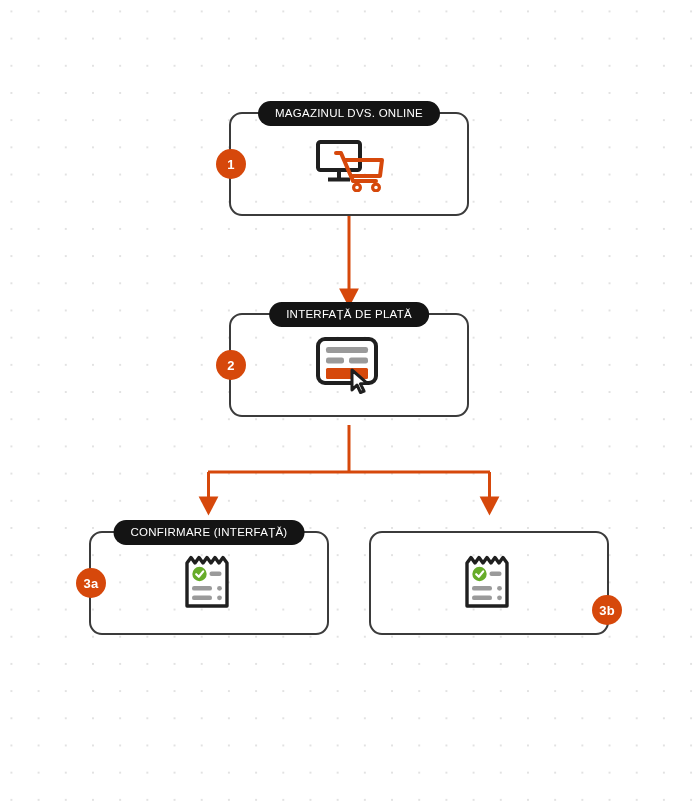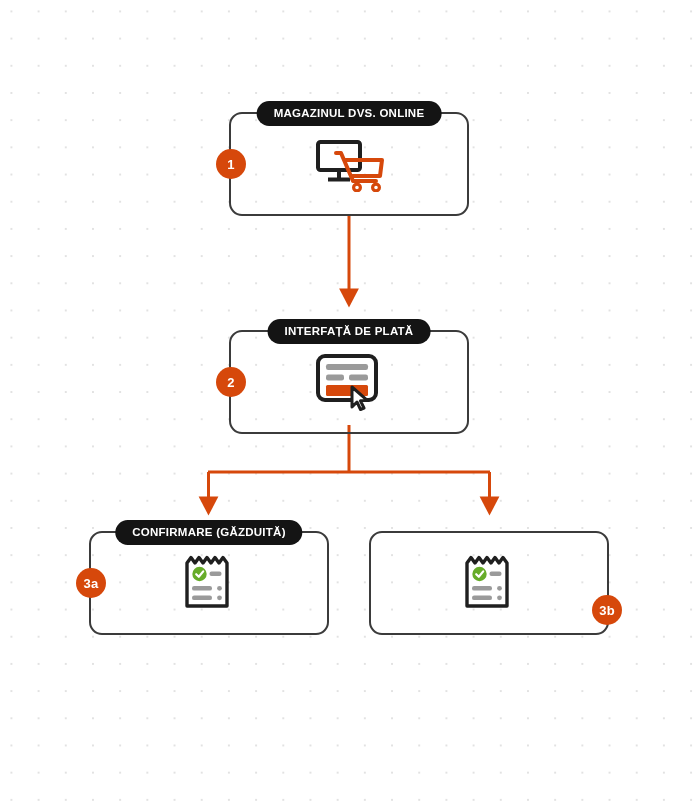--- a/index.html
+++ b/index.html
@@ -45,21 +45,21 @@
     top: -13px;
     left: 50%;
     transform: translateX(-50%);
     background: #141414;
     color: #ffffff;
     border-radius: 14px;
     height: 25px;
     line-height: 25px;
     padding: 0 17px;
     font-size: 11.5px;
-    font-weight: bold;
+    font-weight: normal;
     letter-spacing: 0.25px;
     white-space: nowrap;
     text-align: center;
   }
 
   
   .badge {
     position: absolute;
     width: 30px;
     height: 30px;
@@ -126,42 +126,42 @@
 
         <path d="M24,17 L29,17 L41,45 L64,45" fill="none" stroke="#d6480b" stroke-width="4" stroke-linecap="round" stroke-linejoin="round"></path>
         <path d="M33.5,24 L70,24 L68,40 L40.5,40" fill="none" stroke="#d6480b" stroke-width="4" stroke-linecap="round" stroke-linejoin="round"></path>
 
         <circle cx="45" cy="51.5" r="3.4" fill="none" stroke="#d6480b" stroke-width="3.2"></circle>
         <circle cx="64" cy="51.5" r="3.4" fill="none" stroke="#d6480b" stroke-width="3.2"></circle>
       </svg>
     </div>
   </div>
 
-  <div class="node" style="left:229px; top:330px; width:240px; height:104px;">
+  <div class="node" style="left:229px; top:313px; width:240px; height:104px;">
     <div class="pill">INTERFAȚĂ DE PLATĂ</div>
     <div class="badge left">2</div>
     <div class="icon-wrap">
       <svg width="74" height="58" viewBox="0 0 74 58">
 
         <rect x="6" y="3" width="58" height="44" rx="7" fill="#ffffff" stroke="#1f1f1f" stroke-width="4"></rect>
 
         <rect x="14" y="11" width="42" height="6" rx="2.2" fill="#9a9a9a"></rect>
 
         <rect x="14" y="21.5" width="18" height="6" rx="2.2" fill="#9a9a9a"></rect>
         <rect x="37" y="21.5" width="19" height="6" rx="2.2" fill="#9a9a9a"></rect>
 
         <rect x="14" y="32" width="42" height="11" rx="1.5" fill="#d6480b"></rect>
 
         <path d="M40,34 L40,54 L45,49 L48.5,56.5 L52,55 L48.5,47.8 L55,47.2 z" fill="#ffffff" stroke="#1f1f1f" stroke-width="3" stroke-linejoin="round"></path>
       </svg>
     </div>
   </div>
 
   <div class="node" style="left:89px; top:531px; width:240px; height:104px;">
-    <div class="pill">CONFIRMARE (GĂZDUITĂ)</div>
+    <div class="pill">CONFIRMARE (INTERFAȚĂ)</div>
     <div class="badge left">3a</div>
     <div class="icon-wrap">
       <svg width="52" height="58" viewBox="0 0 52 58">
 
         <path d="M4,9 L8,3.5 L12,9 L16,3.5 L20,9 L24,3.5 L28,9 L32,3.5 L36,9 L40,3.5 L44,9
                  L44,52 L4,52 Z" fill="#ffffff" stroke="#1f1f1f" stroke-width="3.4" stroke-linejoin="round"></path>
 
         <circle cx="16.5" cy="20" r="7.2" fill="#67ac29"></circle>
         <path d="M13.2,20.2 L15.8,22.8 L20.2,17.4" fill="none" stroke="#ffffff" stroke-width="2.2" stroke-linecap="round" stroke-linejoin="round"></path>
 

